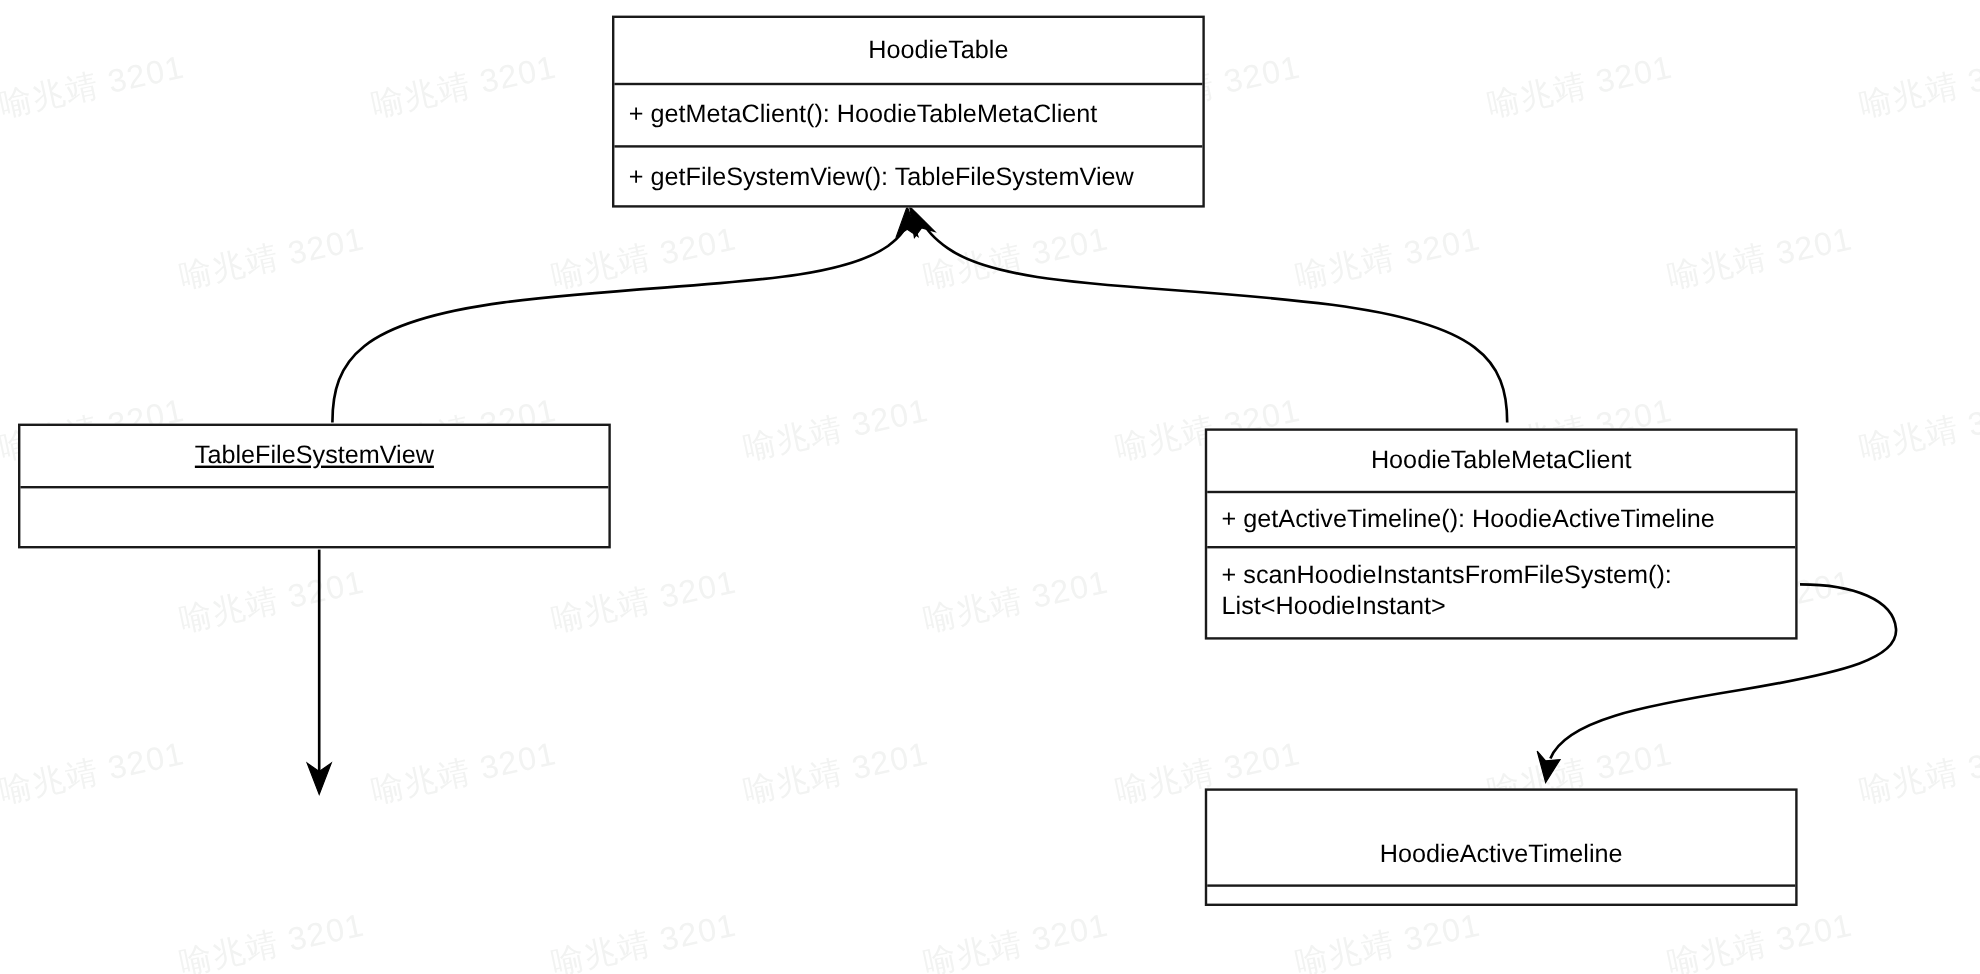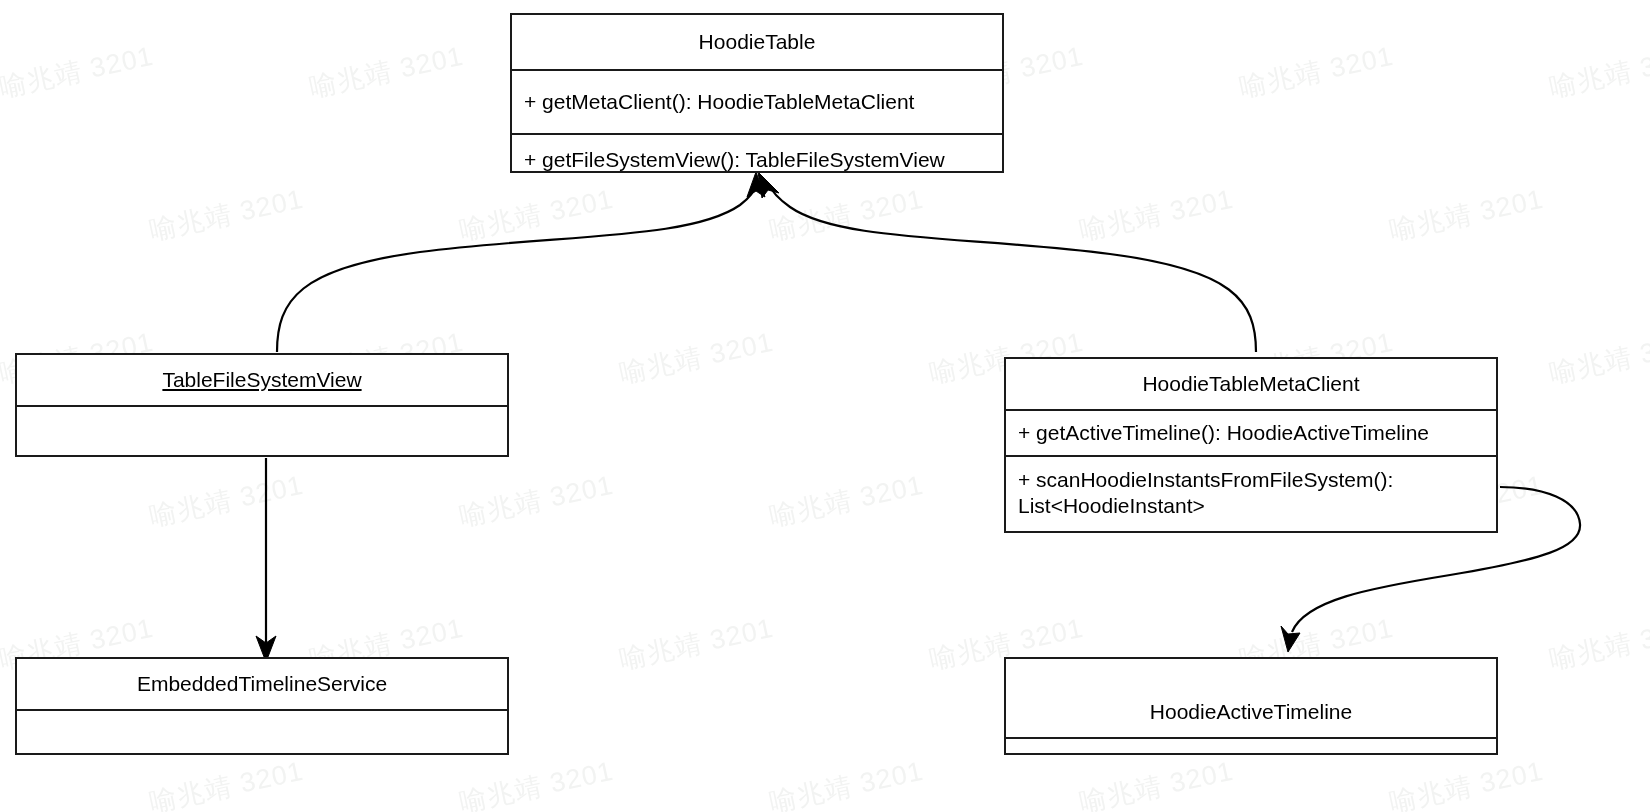--- a/index.html
+++ b/index.html
@@ -93,22 +93,22 @@
   }
   .class-compartment.empty {
     padding: 0;
   }
   .class-compartment .member {
     white-space: pre-wrap;
   }
 
   
   #box-hoodie-table        { left: 510px; top: 13px;  width: 494px; height: 160px; }
-  #box-hoodie-table .class-name { height: 54px; }
-  #box-hoodie-table .m1    { height: 64px; }
+  #box-hoodie-table .class-name { height: 54px; margin-left: 25px; }
+  #box-hoodie-table .m1    { height: 52px; }
   #box-hoodie-table .m2    { height: 52px; }
 
   #box-table-fs-view       { left: 15px;  top: 353px; width: 494px; height: 104px; text-decoration: underline; }
   #box-table-fs-view .class-name { height: 50px; }
   #box-table-fs-view .c-empty    { height: 54px; }
 
   #box-meta-client         { left: 1004px; top: 357px; width: 494px; height: 176px; }
   #box-meta-client .class-name { height: 50px; }
   #box-meta-client .m1     { height: 46px; }
   #box-meta-client .m2     { height: 80px; align-items: flex-start; padding-top: 10px; }
@@ -217,23 +217,19 @@
     <div class="class-name">HoodieTableMetaClient</div>
     <div class="class-compartment m1">
       <span class="member">+ getActiveTimeline(): HoodieActiveTimeline</span>
     </div>
     <div class="class-compartment m2">
       <span class="member">+ scanHoodieInstantsFromFileSystem():
 List&lt;HoodieInstant&gt;</span>
     </div>
   </div>
 
-  <div class="class-box" id="box-embedded-timeline">
-    <div class="class-name">EmbeddedTimelineService</div>
-    <div class="class-compartment c-empty empty"></div>
-  </div>
 
   <div class="class-box" id="box-active-timeline">
     <div class="class-name">HoodieActiveTimeline</div>
     <div class="class-compartment c-empty empty"></div>
   </div>
 
 </div>
 
 </body></html>

